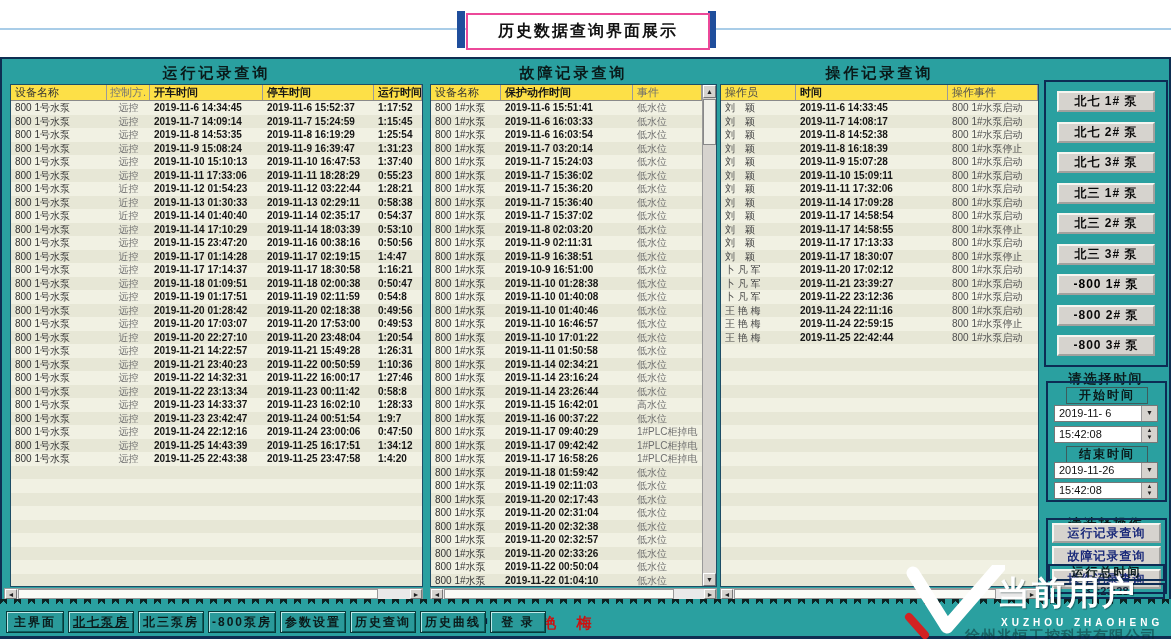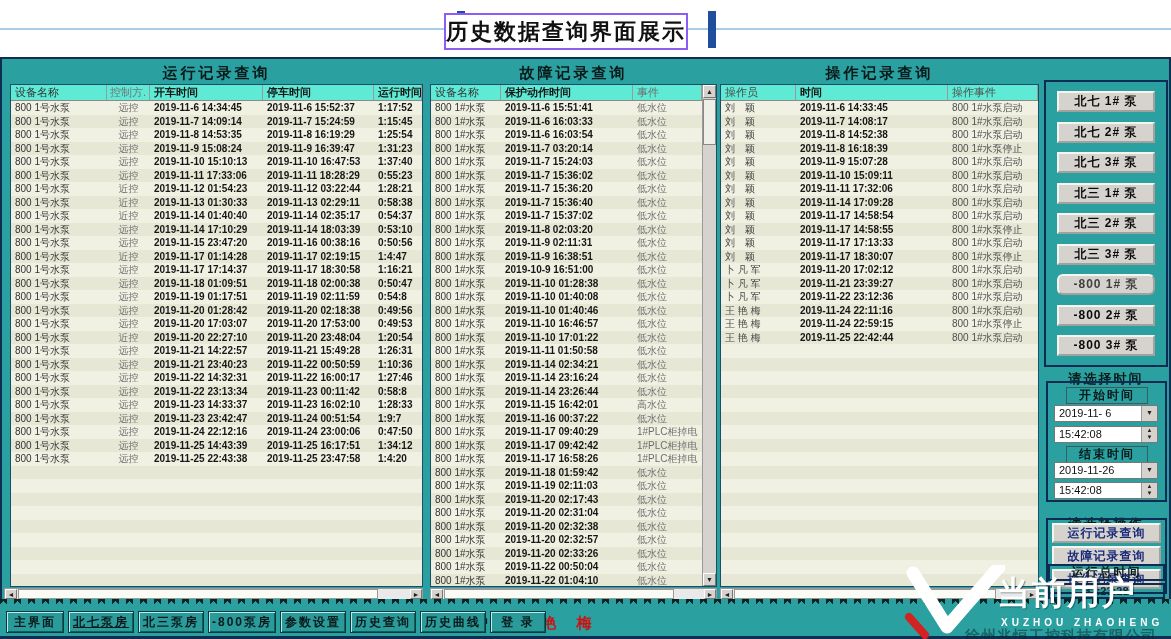--- a/index.html
+++ b/index.html
@@ -1,29 +1,29 @@
 <!DOCTYPE html>
 <html><head>
 <meta charset="utf-8">
 <style>
   html,body{margin:0;padding:0;background:#fff;font-family:"Liberation Sans","DejaVu Sans",sans-serif;}
   #screen{position:relative;width:1171px;height:639px;background:#fff;overflow:hidden;}
 
   
   .title-line{position:absolute;top:28px;left:0;width:1171px;height:2px;background:#a9cdе8;background:#a9cde8;}
-  .title-box{position:absolute;top:13px;left:444px;width:240px;height:33px;background:#fff;border:2px solid #8b5cf6;
-    display:flex;align-items:center;justify-content:center;font-size:22px;font-weight:bold;color:#111;letter-spacing:2px;}
+  .title-box{position:absolute;top:13px;left:466px;width:240px;height:33px;background:#fff;border:2px solid #ec4899;
+    display:flex;align-items:center;justify-content:center;font-size:16px;font-weight:bold;color:#111;letter-spacing:2px;}
   .title-flank{position:absolute;top:11px;width:8px;height:37px;background:#1f4e9c;}
 
   
   .panel{position:absolute;top:57px;left:0;width:1167px;height:578px;background:#2aa0a0;border:2px solid #0e2e52;border-bottom:none;}
   .tbl-title{position:absolute;top:5px;height:18px;font-size:15px;font-weight:bold;color:#0a1a1a;letter-spacing:3px;text-align:center;}
 
   .tbl{position:absolute;top:25px;background:#eeeedd;border:1px solid #1d4d66;box-sizing:border-box;overflow:hidden;}
-  .tbl-header{display:flex;height:15px;background:#5eead4;border-bottom:1px solid #8a8a8a;}
+  .tbl-header{display:flex;height:15px;background:#fde047;border-bottom:1px solid #8a8a8a;}
   .tbl-header .cell{box-sizing:border-box;border-right:1px solid #9a9a9a;padding-left:4px;font-size:11px;line-height:14px;color:#1a1a1a;white-space:nowrap;overflow:hidden;}
   .tbl-body .row{display:flex;height:13.5px;overflow:hidden;}
   .tbl-body .row:nth-child(odd){background:#f1f1e3;}
   .tbl-body .row:nth-child(even){background:#e7e7d6;}
   .tbl-body .cell{box-sizing:border-box;padding-left:4px;font-size:10px;line-height:13.5px;white-space:nowrap;overflow:hidden;}
 
   
   #t1{left:8px;width:413px;height:503px;}
   #t1 .c0{width:96px;color:#333;}
   #t1 .c1{width:43px;color:#737373;text-align:center;padding-left:0;}
@@ -50,21 +50,21 @@
   
   .hscroll{position:absolute;top:529px;height:12px;background:#e9e9e9;border:1px solid #9a9a9a;box-sizing:border-box;}
   .hs-btn{position:absolute;top:0;width:12px;height:10px;background:#d6d3ce;border:1px solid #fff;border-right-color:#777;border-bottom-color:#777;box-sizing:border-box;font-size:7px;line-height:9px;text-align:center;color:#222;}
   .hs-left{left:0;} .hs-right{right:0;}
   .hs-thumb{position:absolute;top:0;left:13px;height:10px;background:#fbfbf6;border:1px solid #999;box-sizing:border-box;}
 
   
   .pump-box{position:absolute;left:1042px;top:21px;width:124px;height:287px;border:2px solid #0c2c54;box-sizing:border-box;}
   .pump-btn{position:absolute;left:11px;width:98px;height:21px;background:#d6d3ce;border:2px outset #f5f5f0;box-sizing:border-box;
     font-size:12px;font-weight:bold;color:#0a0a0a;letter-spacing:1px;display:flex;align-items:center;justify-content:center;white-space:nowrap;}
-  .pump-btn.sel{color:#404040;border-radius:6px;}
+  .pump-btn.sel{color:#000000;}
   .side-label{position:absolute;left:1042px;width:124px;text-align:center;font-size:13px;font-weight:bold;color:#0a1a1a;letter-spacing:2px;}
   .time-box{position:absolute;left:1044px;top:322px;width:121px;height:121px;border:2px solid #0c2c54;box-sizing:border-box;}
   .tb-label{position:absolute;left:18px;width:80px;height:15px;border:1px solid #3c5c5c;font-size:12px;font-weight:bold;color:#0a1a1a;text-align:center;line-height:14px;letter-spacing:2px;}
   .field{position:absolute;left:6px;width:104px;height:17px;background:#fff;border:1px solid #777;box-sizing:border-box;font-size:11px;color:#111;line-height:15px;padding-left:4px;}
   .field .drop{position:absolute;right:0;top:0;width:15px;height:15px;background:#d6d3ce;border-left:1px solid #999;font-size:7px;line-height:14px;text-align:center;color:#222;}
   .spin{position:absolute;right:0;top:0;width:15px;height:15px;background:#d6d3ce;border-left:1px solid #999;font-size:6px;line-height:7px;text-align:center;color:#222;}
   .ops-box{position:absolute;left:1044px;top:459px;width:121px;height:76px;border:2px solid #0c2c54;box-sizing:border-box;}
   .op-btn{position:absolute;left:4px;width:109px;height:20px;background:#d6d3ce;border:2px outset #f5f5f0;box-sizing:border-box;
     font-size:12px;font-weight:bold;color:#1a2a7a;display:flex;align-items:center;justify-content:center;letter-spacing:1px;white-space:nowrap;}
   .total-label{position:absolute;left:1046px;top:505px;width:117px;height:17px;border:2px solid #0c2c54;box-sizing:border-box;

